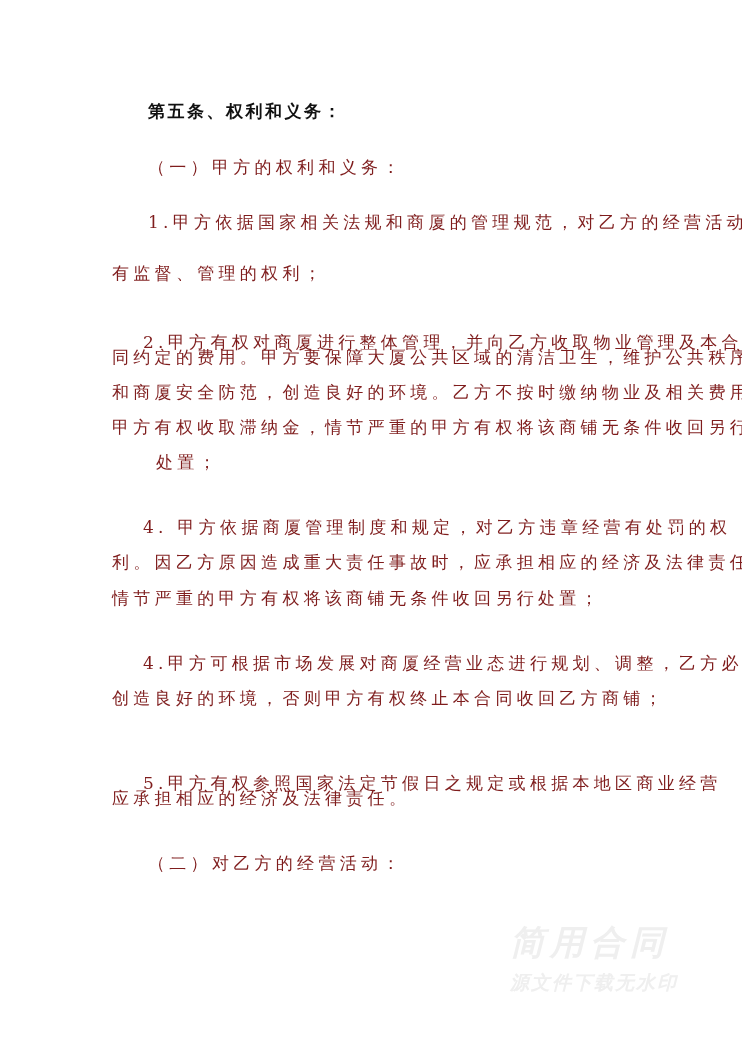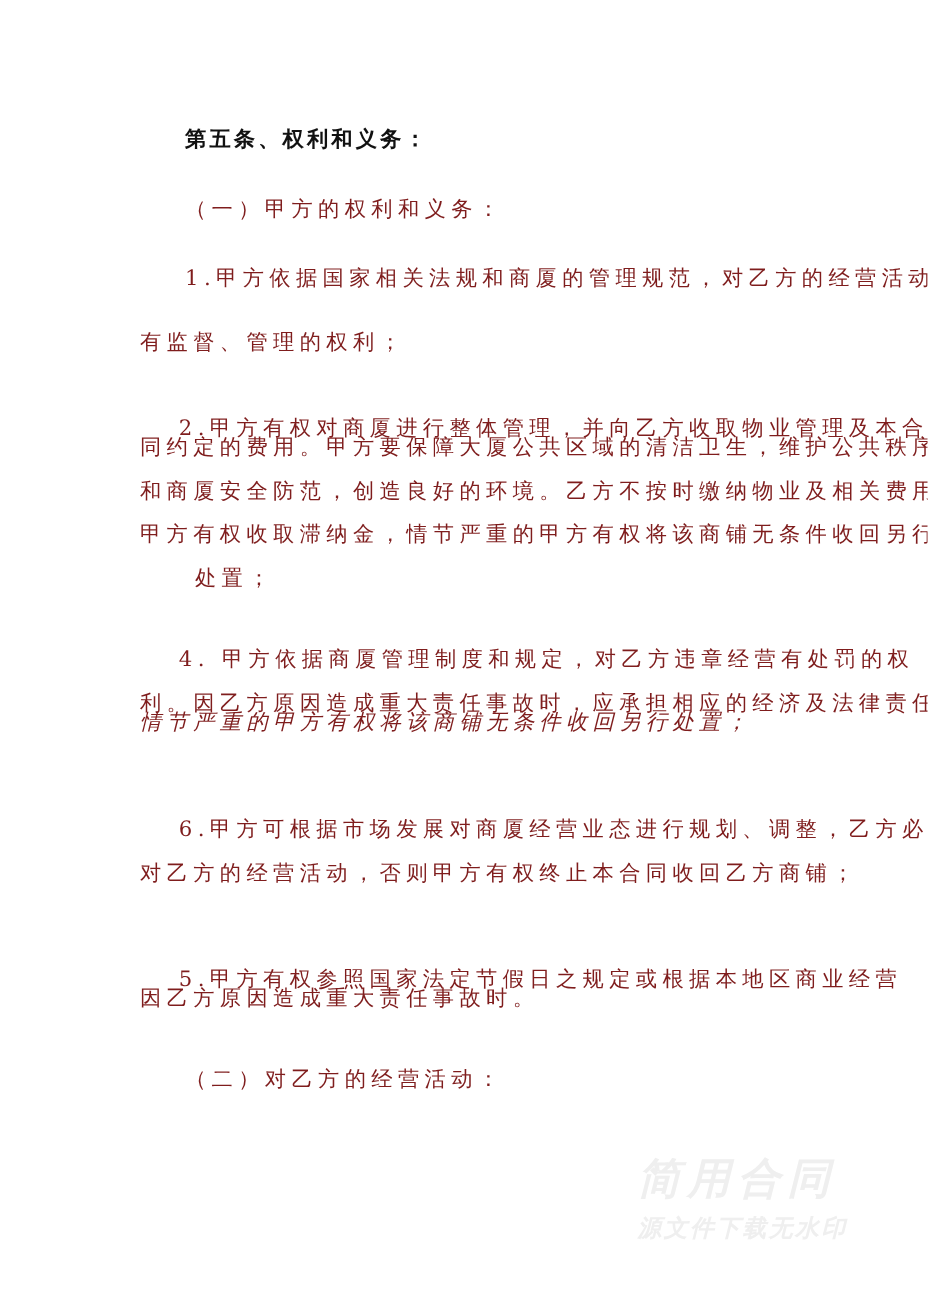--- a/index.html
+++ b/index.html
@@ -50,30 +50,30 @@
     <div class="line" style="left:143px; top:311px;margin-top:20px;">2.甲方有权对商厦进行整体管理，并向乙方收取物业管理及本合</div>
     <div class="line" style="left:112px; top:346px;">同约定的费用。甲方要保障大厦公共区域的清洁卫生，维护公共秩序</div>
     <div class="line" style="left:112px; top:381px;">和商厦安全防范，创造良好的环境。乙方不按时缴纳物业及相关费用</div>
     <div class="line" style="left:112px; top:416px;">甲方有权收取滞纳金，情节严重的甲方有权将该商铺无条件收回另行</div>
     <div class="line" style="left:112px; top:451px;margin-left:44px;">处置；</div>
   </div>
 
   <div>
     <div class="line" style="left:143px; top:516px;">4. 甲方依据商厦管理制度和规定，对乙方违章经营有处罚的权</div>
     <div class="line" style="left:112px; top:551px;">利。因乙方原因造成重大责任事故时，应承担相应的经济及法律责任，</div>
-    <div class="line" style="left:112px; top:566px;font-style:italic;">情节严重的甲方有权将该商铺无条件收回另行处置；</div>
+    <div class="line" style="left:112px; top:587px;">情节严重的甲方有权将该商铺无条件收回另行处置；</div>
   </div>
 
   <div>
-    <div class="line" style="left:143px; top:652px;">6.甲方可根据市场发展对商厦经营业态进行规划、调整，乙方必</div>
-    <div class="line" style="left:112px; top:687px;">对乙方的经营活动，否则甲方有权终止本合同收回乙方商铺；</div>
+    <div class="line" style="left:143px; top:652px;">4.甲方可根据市场发展对商厦经营业态进行规划、调整，乙方必</div>
+    <div class="line" style="left:112px; top:687px;">创造良好的环境，否则甲方有权终止本合同收回乙方商铺；</div>
   </div>
 
   <div>
     <div class="line" style="left:143px; top:752px;margin-top:20px;">5.甲方有权参照国家法定节假日之规定或根据本地区商业经营</div>
-    <div class="line" style="left:112px; top:787px;">因乙方原因造成重大责任事故时。</div>
+    <div class="line" style="left:112px; top:787px;">应承担相应的经济及法律责任。</div>
   </div>
 
   <div class="line" style="left:148px; top:852px;">（二）对乙方的经营活动：</div>
 </div>
 
 <div class="wm wm-big">简用合同</div>
 <div class="wm wm-small">源文件下载无水印</div>
 
 </body></html>

